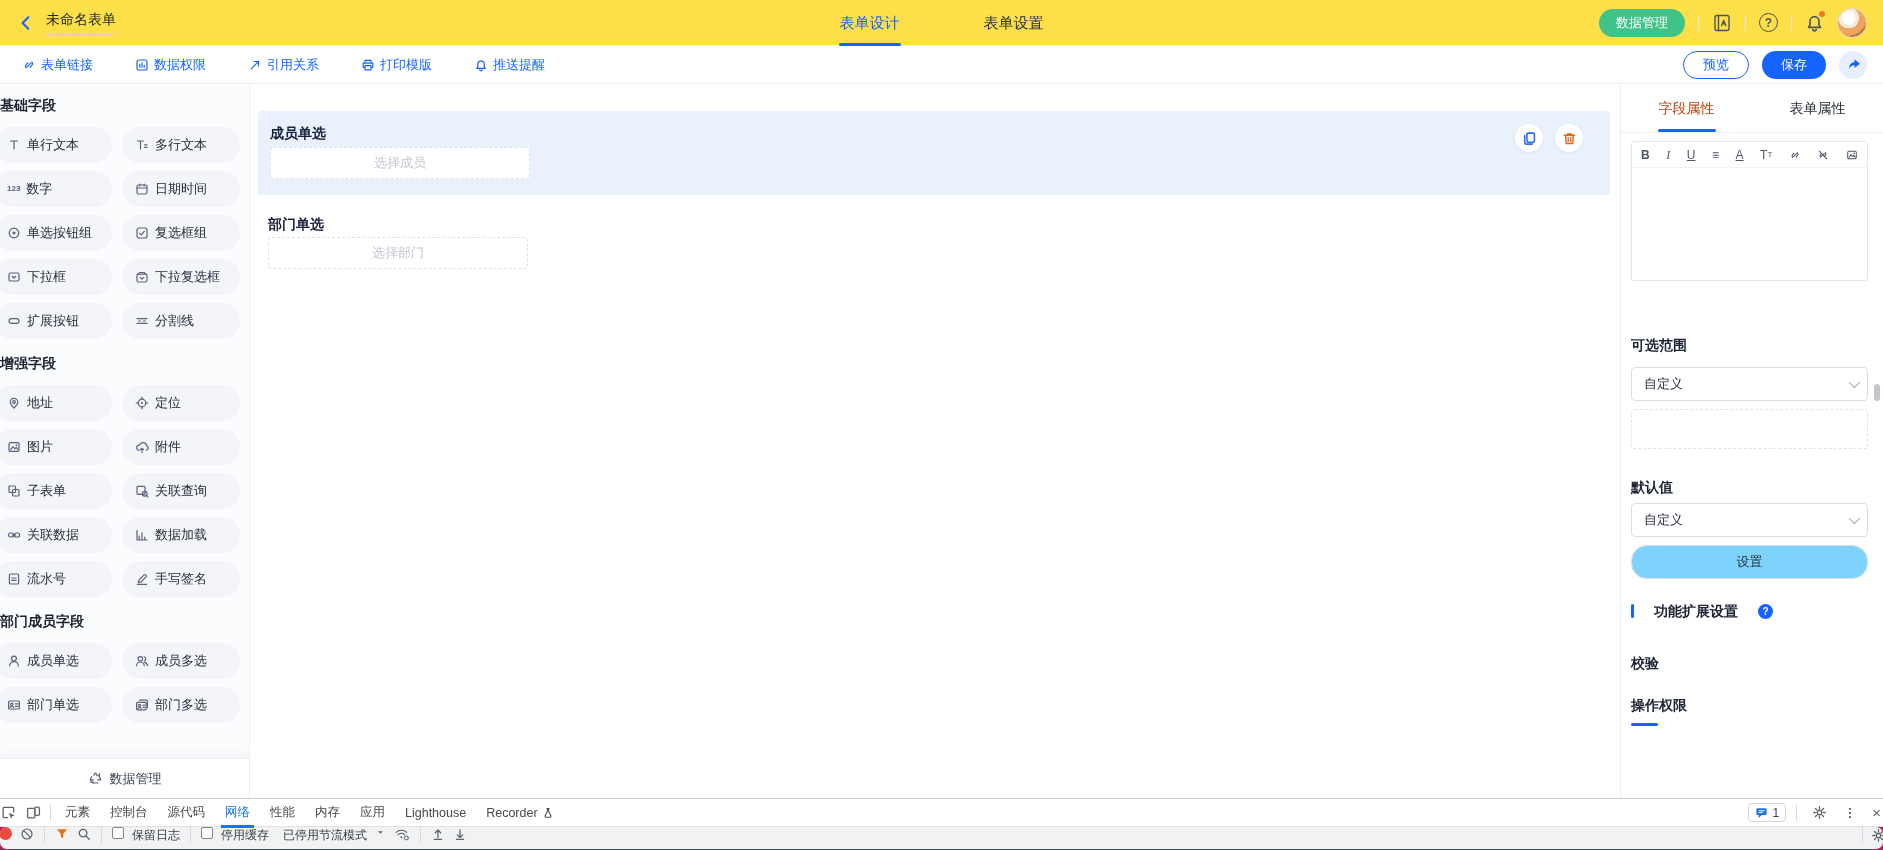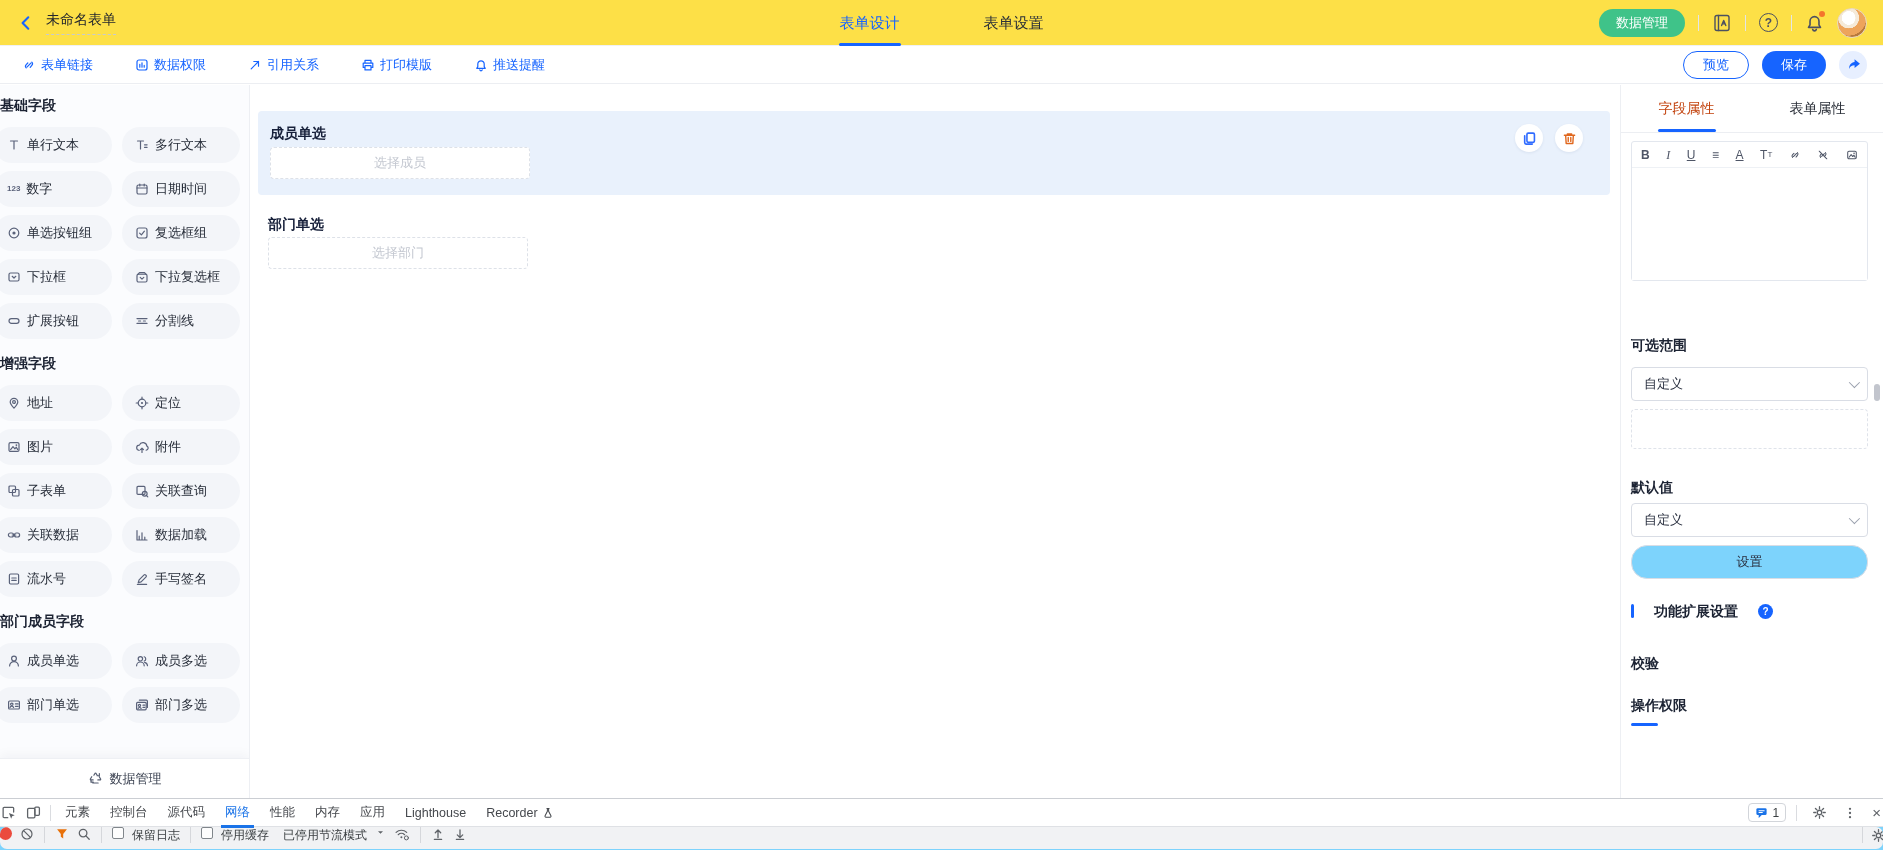--- a/index.html
+++ b/index.html
@@ -87,21 +87,21 @@
   .blue-bar { width:3px; height:14px; border-radius:2px; background:#1664ff; }
   .q-circle { width:15px; height:15px; border-radius:50%; background:#1664ff; color:#fff; font-size:10px; font-weight:bold; display:flex; align-items:center; justify-content:center; cursor:pointer; }
   .h-valid { margin-top:32px; }
   .cb-row { margin-top:10px; display:flex; align-items:center; gap:8px; font-size:13px; color:#2a3040; cursor:pointer; }
   .cb-box { width:16px; height:16px; border:1px solid #ccd0d9; border-radius:3px; background:#fff; }
   .h-perm { margin-top:22px; }
   .perm-bar { margin-top:8px; width:27px; height:3px; background:#1664ff; border-radius:2px; }
   .p-thumb { position:absolute; right:3px; top:299px; width:6px; height:17px; border-radius:3px; background:#c2c5cd; }
 
   
-  .devtools { position:absolute; bottom:0; left:0; right:0; height:52px; background:#7dd3fc; }
+  .devtools { position:absolute; bottom:0; left:0; right:0; height:52px; background:#be185d; }
   .dt-row1 { height:29px; display:flex; align-items:center; border-top:1px solid #cbced3; border-bottom:1px solid #dfe1e5; background:#fff; padding-right:6px; color:#45484d; }
   .dt-icn { color:#5f6368; padding:0 5px; cursor:pointer; }
   .dt-inspect { margin-left:-4px; }
   .dt-row1 .vsep { background:#dadce0; margin:0 4px; }
   .dt-tab { padding:0 10px; height:28px; display:flex; align-items:center; gap:4px; font-size:12.5px; cursor:pointer; position:relative; white-space:nowrap; }
   .dt-tab.active { color:#1a73e8; }
   .dt-tab.active::after { content:""; position:absolute; left:6px; right:6px; bottom:-1px; height:2.5px; background:#1a73e8; }
   .dt-right { margin-left:auto; display:flex; align-items:center; gap:6px; }
   .issues-badge { height:19px; border:1px solid #d2d5da; border-radius:4px; display:flex; align-items:center; gap:5px; padding:0 6px; color:#3c4043; font-size:12px; cursor:pointer; }
   .issues-badge .ic { color:#1a73e8; }

